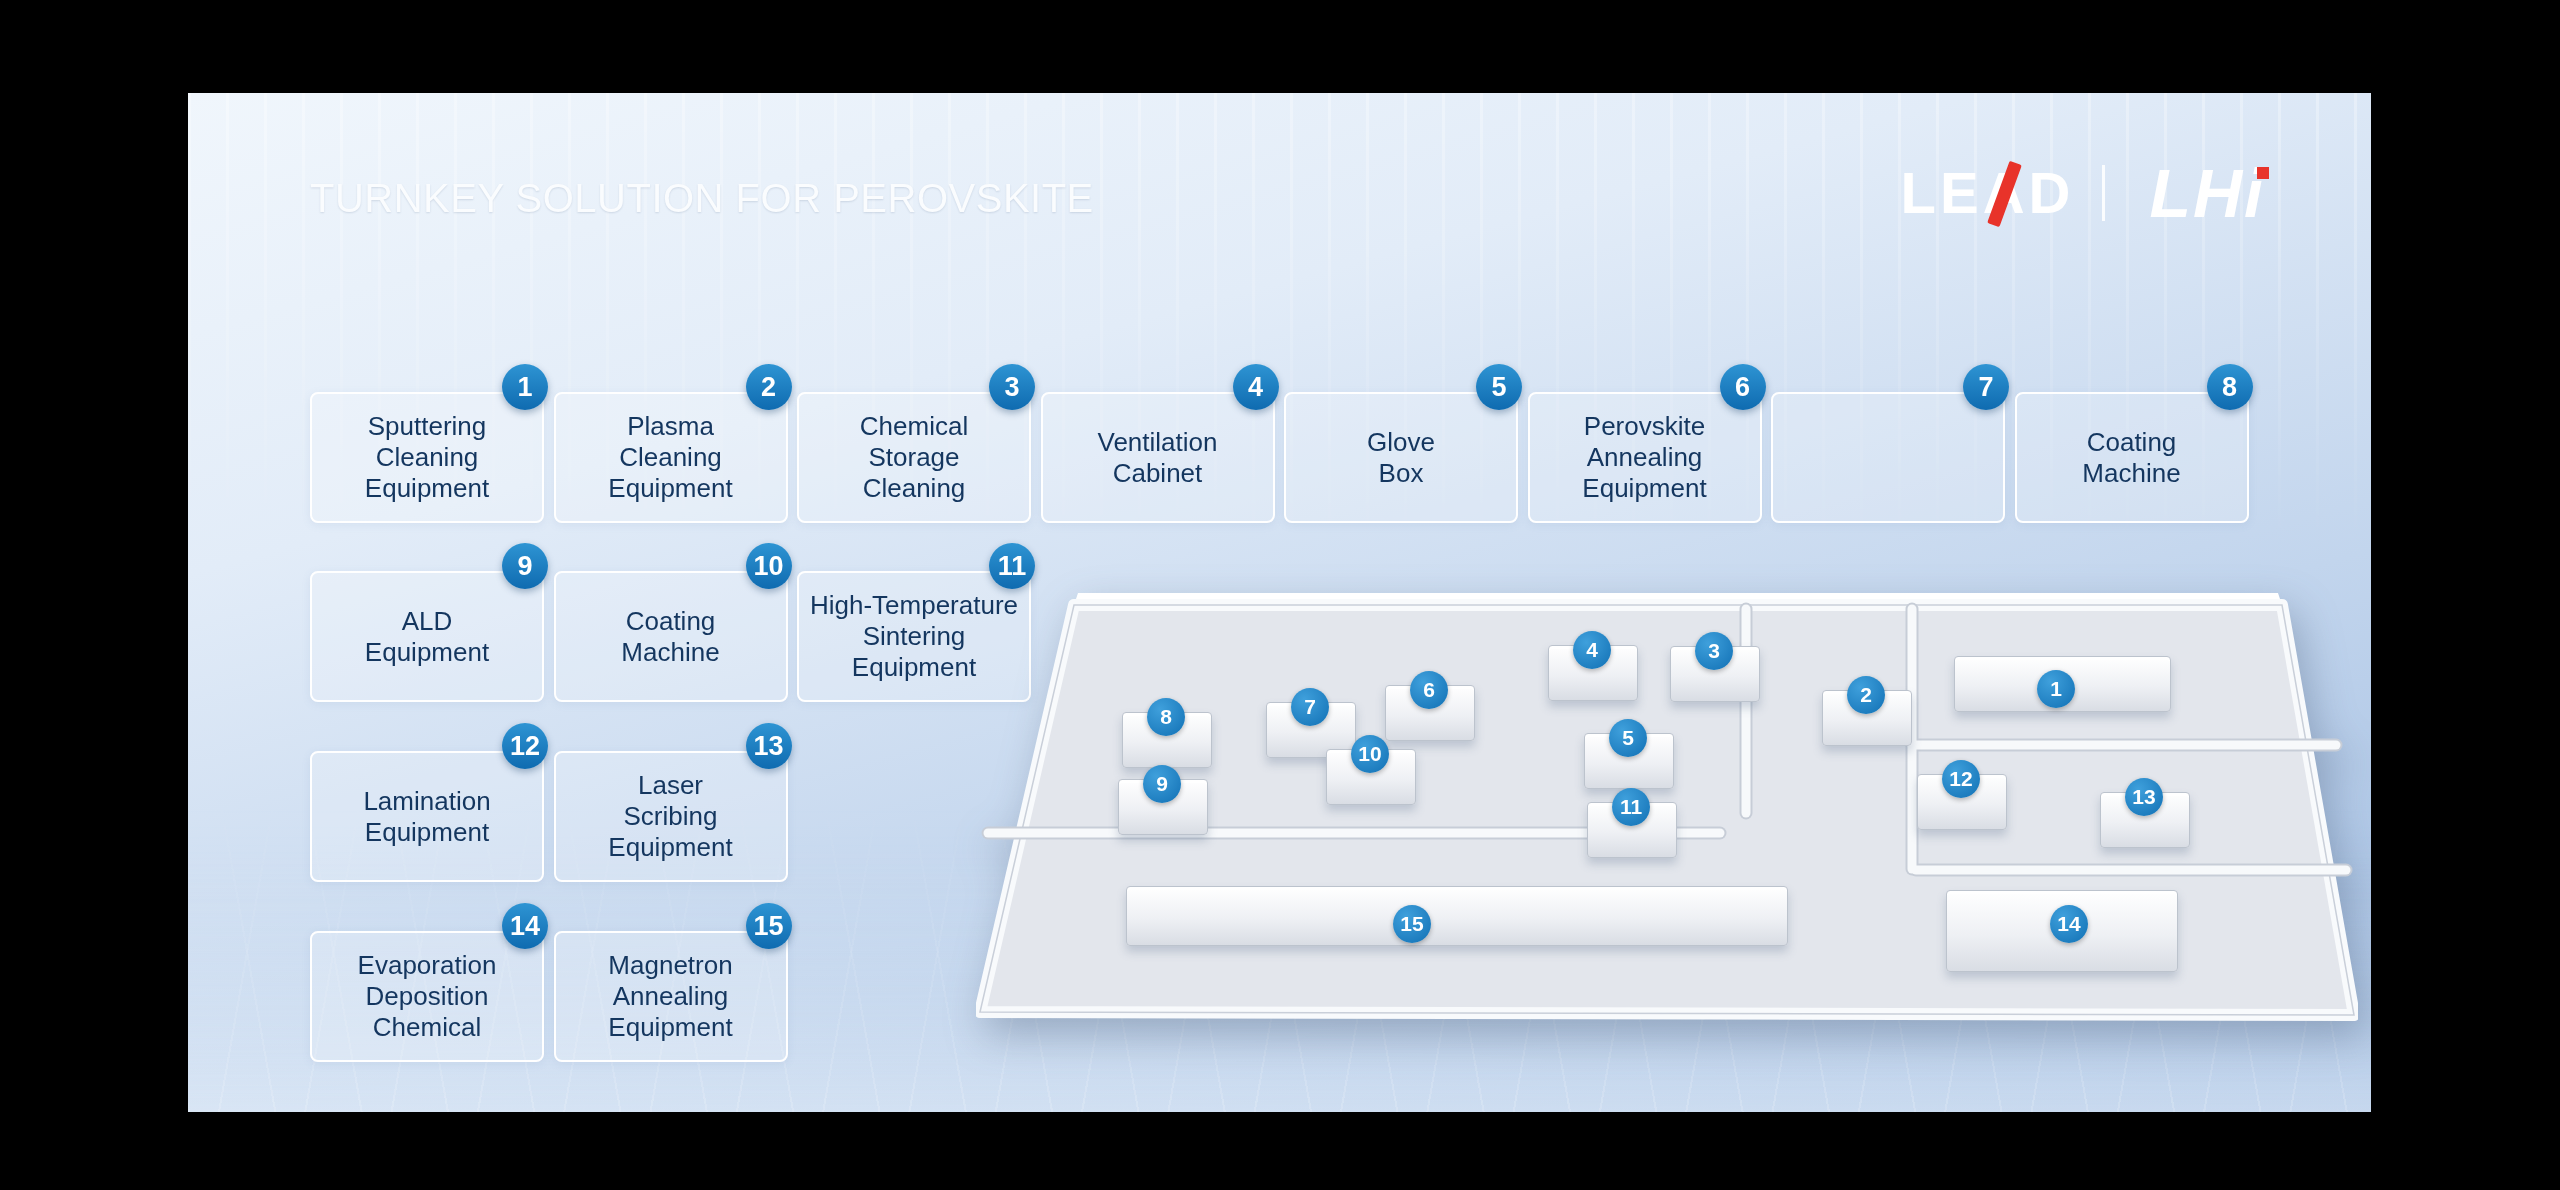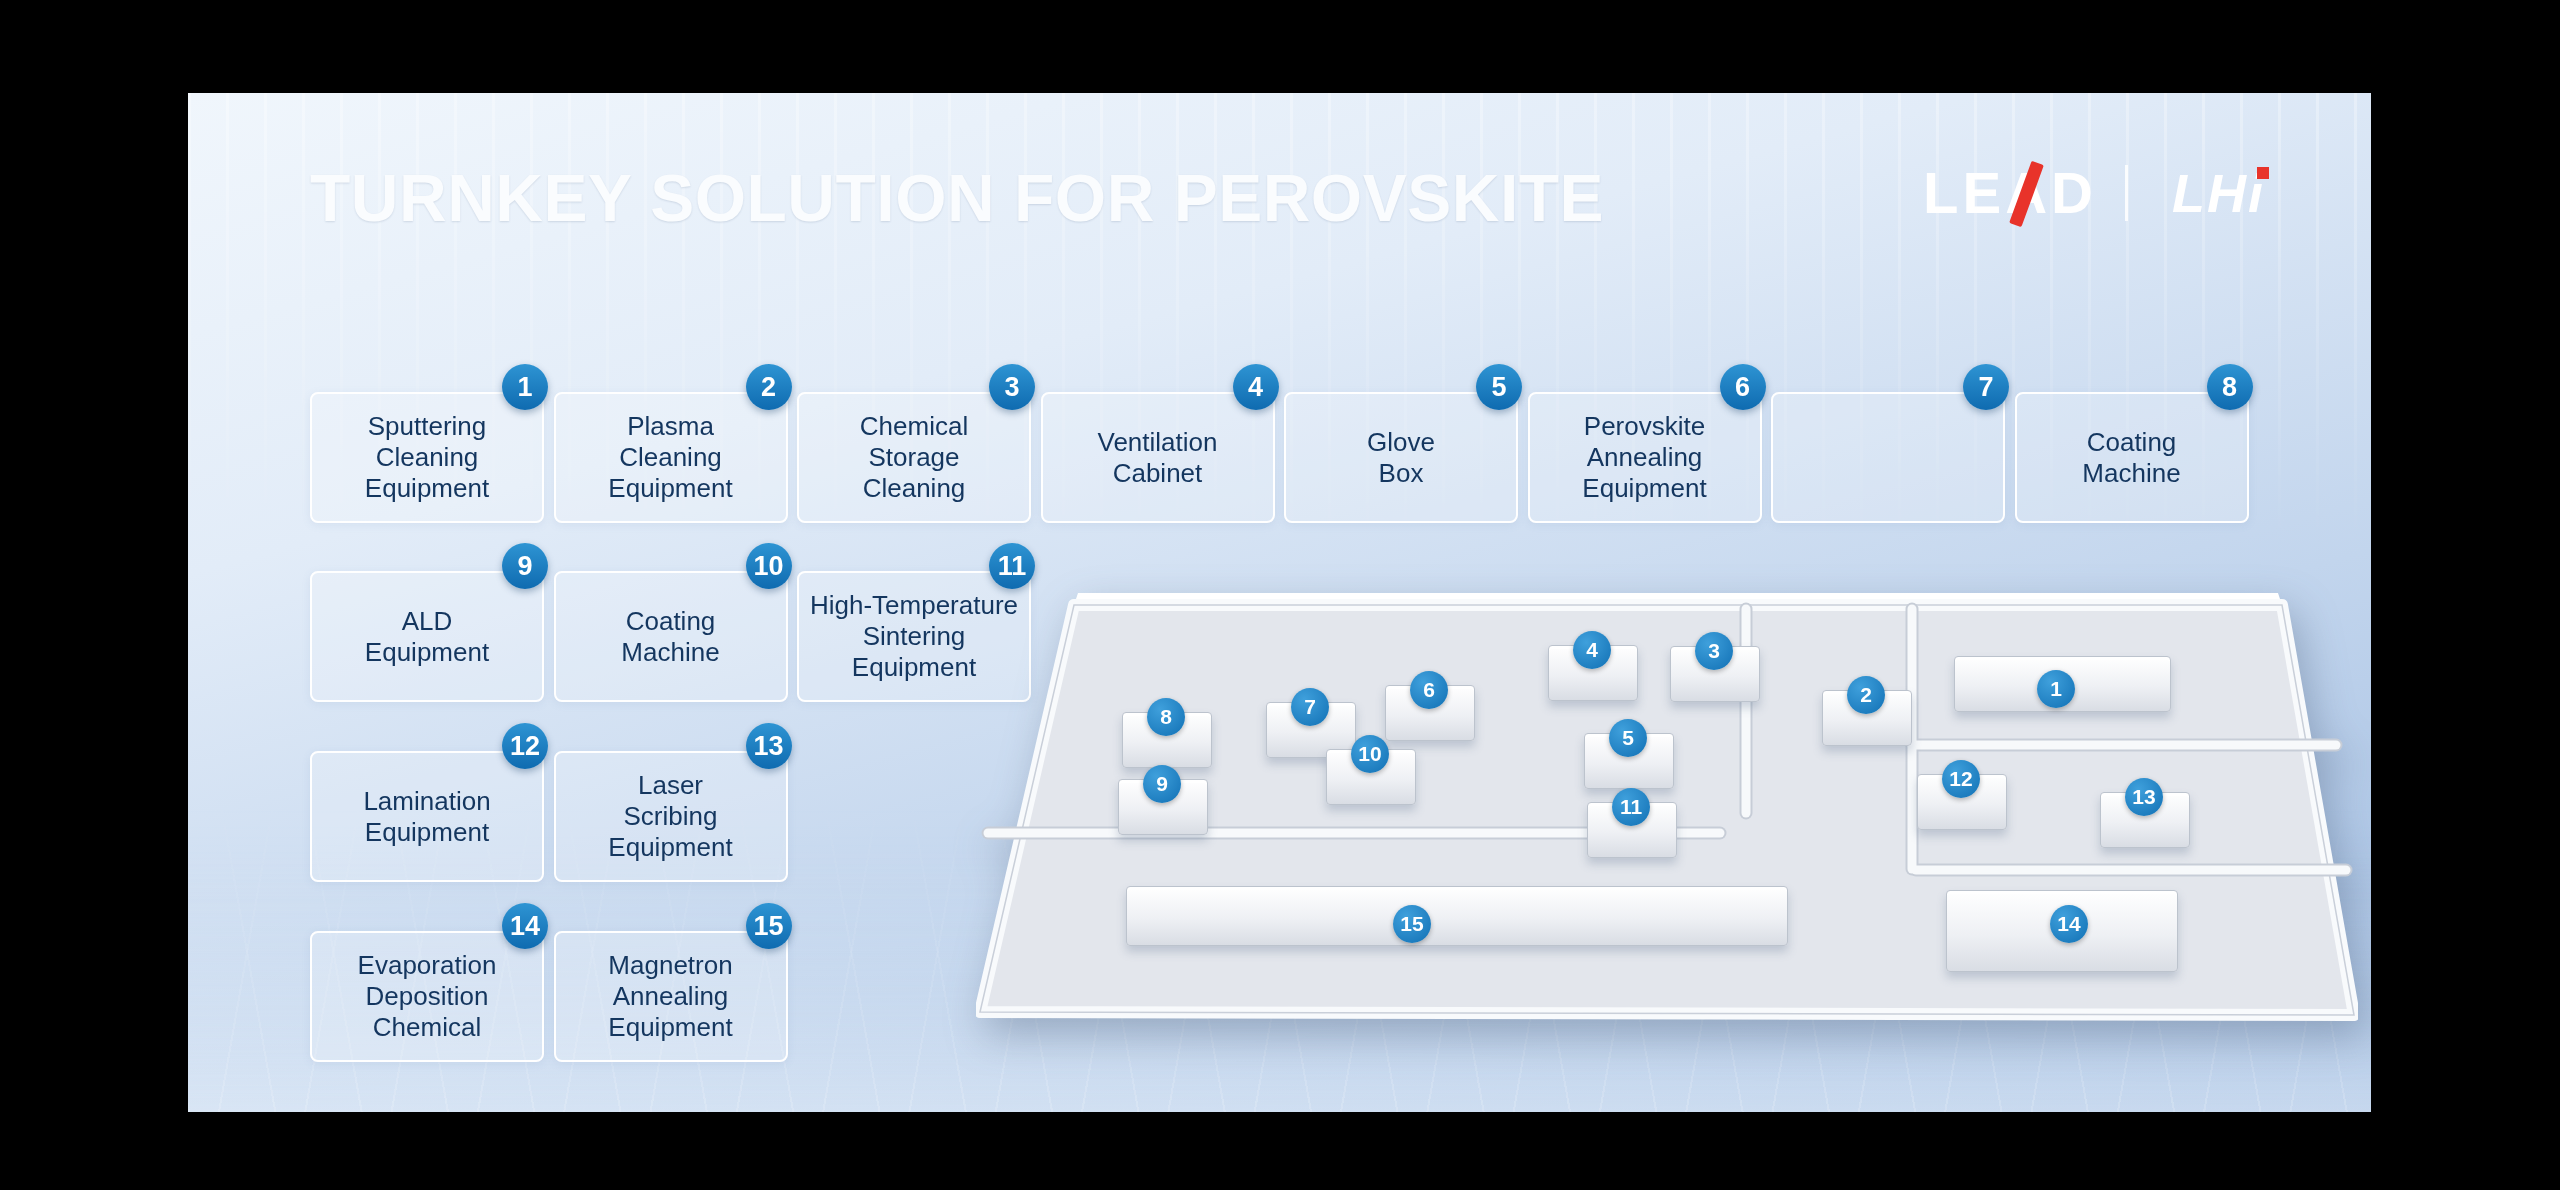--- a/index.html
+++ b/index.html
@@ -23,33 +23,33 @@
     position:absolute;left:0;right:0;bottom:0;height:320px;
     background:
       repeating-linear-gradient(100deg,rgba(255,255,255,.16) 0 2px,transparent 2px 85px),
       repeating-linear-gradient(80deg,rgba(255,255,255,.16) 0 2px,transparent 2px 85px),
       linear-gradient(to top,rgba(238,245,252,.5),transparent);
     -webkit-mask:linear-gradient(to top,#000,transparent);
     mask:linear-gradient(to top,#000,transparent);
     pointer-events:none;
   }
   .title{
-    position:absolute;left:122px;top:72px;color:#fafcfe;font-weight:700;
-    font-size:66px;line-height:67px;letter-spacing:.5px;
+    position:absolute;left:122px;top:72px;color:#fafcfe;font-weight:400;
+    font-size:40px;line-height:67px;letter-spacing:.5px;
     text-shadow:0 1px 2px rgba(40,70,110,.15);
     text-align:right;
   }
   .brand{position:absolute;top:62px;right:106px;display:flex;align-items:center;gap:28px;height:76px;}
   .lead-logo{position:relative;color:#fff;font-weight:800;font-size:58px;letter-spacing:4px;line-height:76px;}
   .lead-slash{
     position:absolute;left:56%;top:6px;width:13px;height:66px;background:#e8332a;
     transform:rotate(20deg);border-radius:2px;
   }
   .brand-divider{width:3px;height:56px;background:rgba(255,255,255,.85);}
-  .lhi-logo{position:relative;color:#fff;font-weight:800;font-style:italic;font-size:54px;line-height:76px;letter-spacing:2px;margin-left:16px;}
+  .lhi-logo{position:relative;color:#fff;font-weight:800;font-style:italic;font-size:68px;line-height:76px;letter-spacing:2px;margin-left:16px;}
   .lhi-dot{position:absolute;top:12px;right:-4px;width:12px;height:12px;background:#e8332a;}
   .legend{position:absolute;inset:0;pointer-events:none;}
   .eq-box{
     position:absolute;width:230px;height:127px;border:2.5px solid #ffffff;border-radius:8px;
     background:rgba(255,255,255,.22);display:flex;align-items:center;justify-content:center;
     box-shadow:0 2px 8px rgba(110,140,180,.12);
   }
   .eq-label{
     white-space:pre-line;text-align:center;color:#14365f;font-size:26px;line-height:31px;
     font-weight:400;padding:0 4px;

